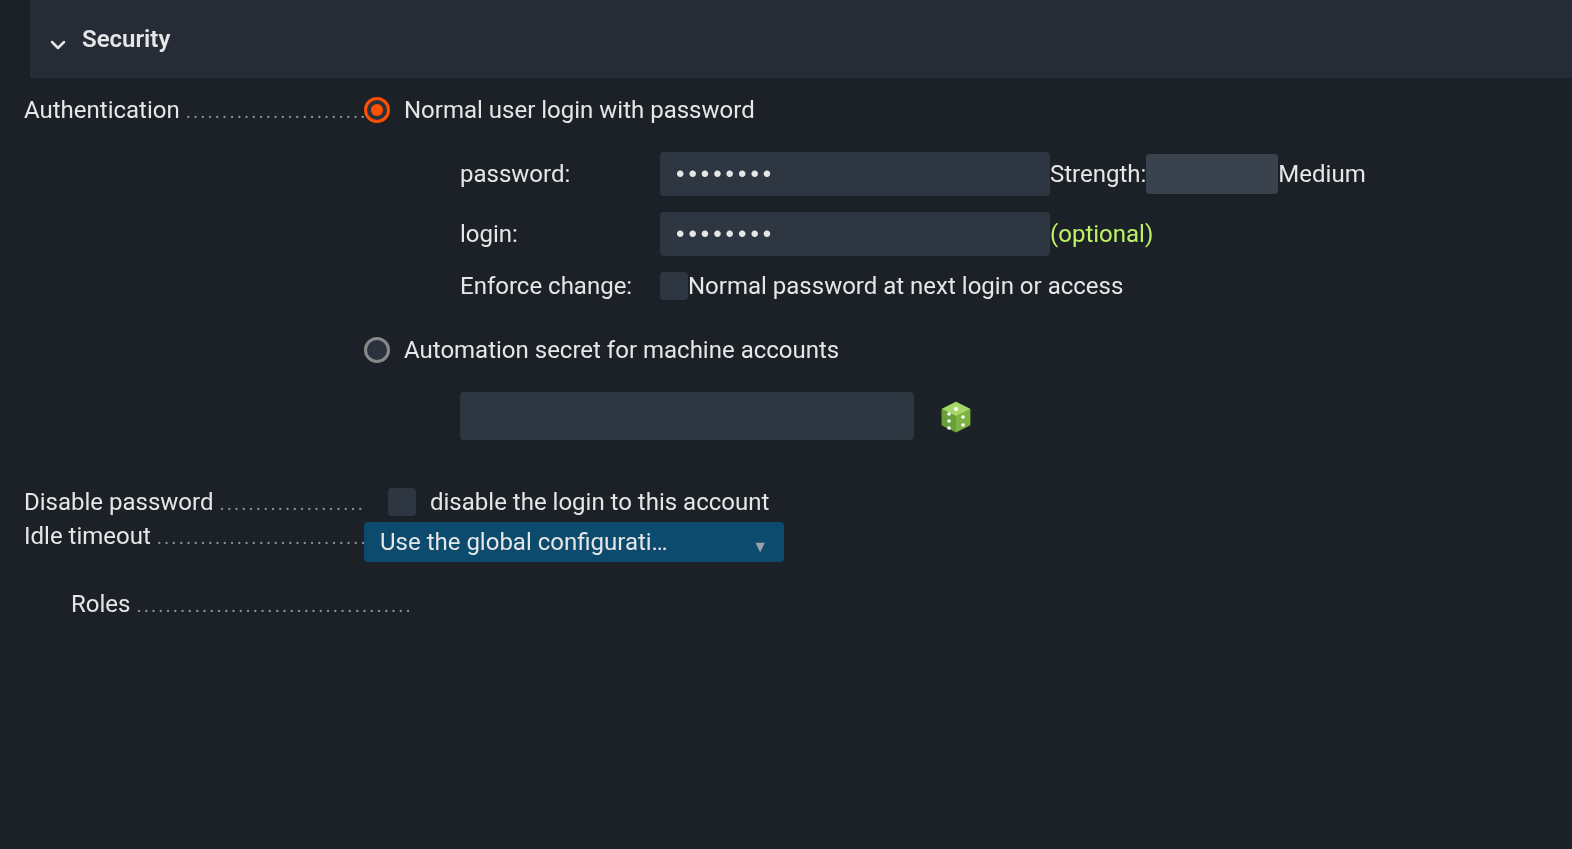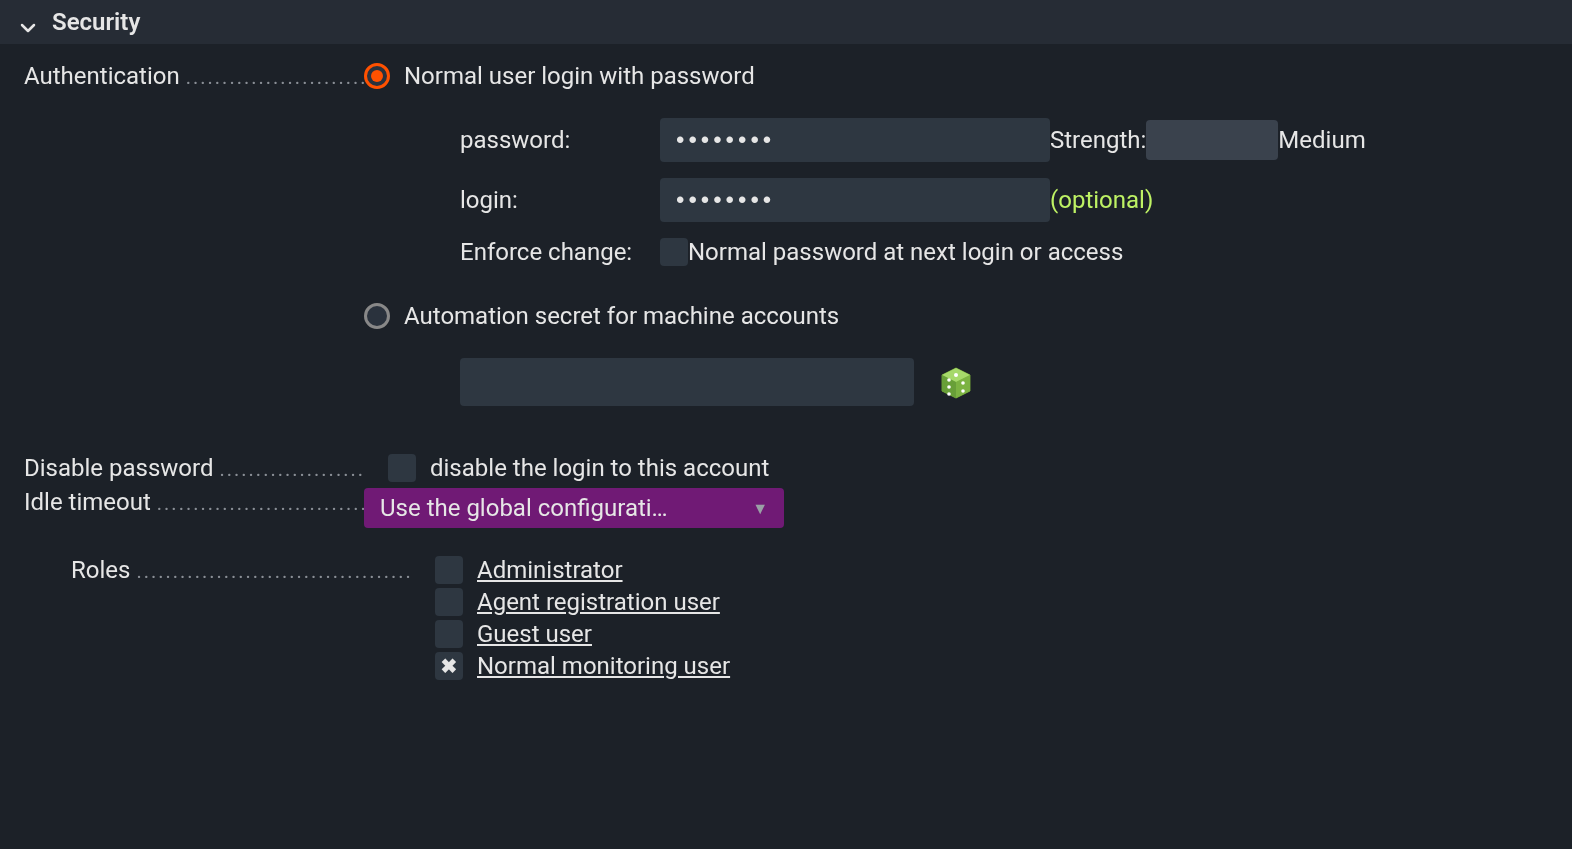--- a/index.html
+++ b/index.html
@@ -7,25 +7,26 @@
     background: #1c2128;
     color: #e6e6e6;
     font-family: -apple-system, BlinkMacSystemFont, "Segoe UI", Roboto, sans-serif;
     font-size: 24px;
     width: 1572px;
     height: 849px;
     overflow: hidden;
   }
   .section-header {
     background: #262c35;
-    padding: 8px 20px;
+    padding: 25px 20px;
     display: flex;
     align-items: center;
     gap: 16px;
     font-weight: 600;
+    margin-left: 30px;
   }
   .chevron {
     width: 16px;
     height: 16px;
     display: inline-block;
   }
   .content {
     padding: 18px 24px;
   }
   .form-row {
@@ -131,25 +132,25 @@
     height: 48px;
     color: #e6e6e6;
     font-size: 22px;
   }
   .dice-icon {
     width: 36px; height: 36px;
     display:inline-block;
   }
 
   .select {
-    background: #701a75;
+    background: #0c4a6e;
     border-radius: 4px;
     padding: 6px 16px;
     display: inline-flex;
-    align-items: center;
+    align-items: flex-end;
     gap: 12px;
     width: 420px;
     justify-content: space-between;
   }
   .select-text {
     white-space: nowrap;
     overflow: hidden;
     text-overflow: ellipsis;
     max-width: 360px;
   }
@@ -262,35 +263,15 @@
         <span class="select-caret">▼</span>
       </div>
     </div>
   </div>
 
   <div class="form-row" style="margin-top:28px;margin-left:47px;">
     <div class="form-label">
       <span class="text">Roles</span>
       <span class="dots"></span>
     </div>
-    <div class="form-value">
-      <div class="roles-list" id="roles-list">
-          <div class="role-item">
-            <span class="checkbox"></span>
-            <a class="role-link" href="#">Administrator</a>
-          </div>
-          <div class="role-item">
-            <span class="checkbox"></span>
-            <a class="role-link" href="#">Agent registration user</a>
-          </div>
-          <div class="role-item">
-            <span class="checkbox"></span>
-            <a class="role-link" href="#">Guest user</a>
-          </div>
-          <div class="role-item">
-            <span class="checkbox checked"></span>
-            <a class="role-link" href="#">Normal monitoring user</a>
-          </div>
-        </div>
-    </div>
   </div>
 
 </div>
 
 </body></html>

